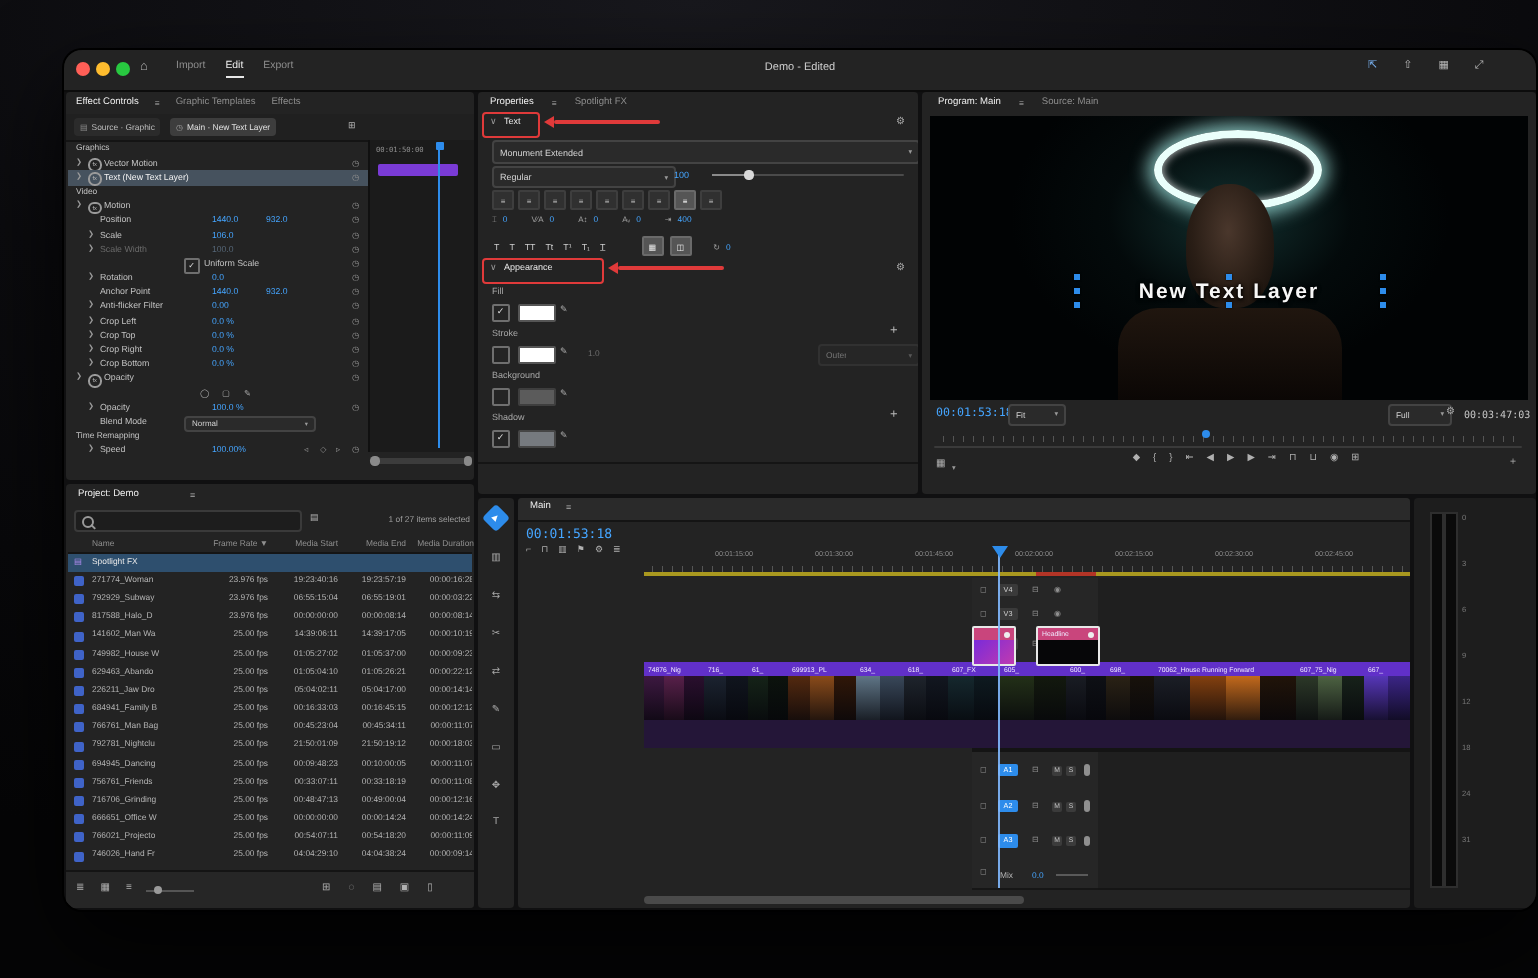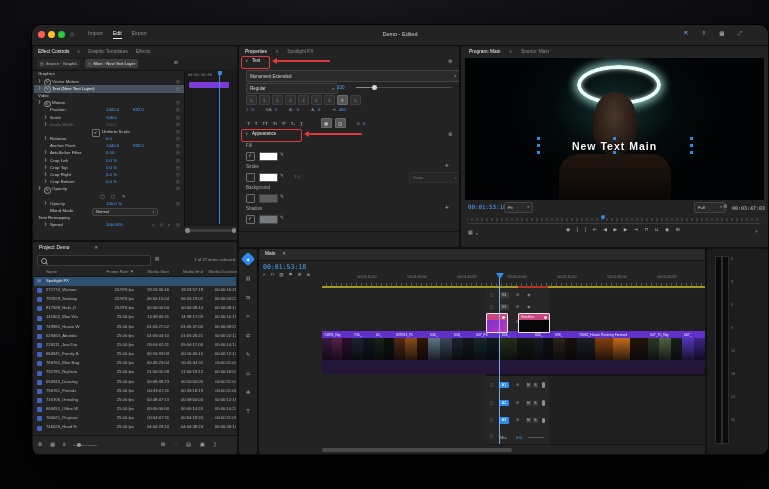--- a/index.html
+++ b/index.html
@@ -552,21 +552,21 @@
           <span class="t5" style="color: rgb(239, 239, 239); font-size: 4.8px;">Program: Main</span>
           <span class="ico" style="font-size: 4.2px;">≡</span>
           <span class="t5" style="color: rgb(141, 141, 141); font-size: 4.8px;">Source: Main</span>
         </div>
 
     <div class="abs" style="left:4px;top:12px;width:299px;height:142px;background:#010304;overflow:hidden">
       <div class="abs" style="left:40px;top:-30px;width:220px;height:160px;background:radial-gradient(closest-side,rgba(55,140,135,.33),rgba(20,60,60,.12) 55%,transparent);border-radius:50%"></div>
       <div class="abs" style="left:112px;top:7px;width:76px;height:32px;border:4.5px solid #eafffb;border-radius:50%;box-shadow:0 0 9px 3px rgba(170,240,235,.75), inset 0 0 5px rgba(255,255,255,.8)"></div>
       <div class="abs" style="left:128px;top:34px;width:44px;height:62px;border-radius:48% 48% 42% 42%;background:radial-gradient(ellipse at 48% 38%, #4a372c 0%, #2a1e16 55%, #140e0a 100%)"></div>
       <div class="abs" style="left:94px;top:96px;width:112px;height:46px;border-radius:20px 20px 0 0;background:linear-gradient(#20160f,#0b0705)"></div>
-      <span class="abs" style="left:0;top:82px;width:299px;text-align:center;font-size:10.5px;font-weight:700;letter-spacing:1px;color:#f7f7f7;text-shadow:0 0 2px #000,0 1px 2px #000">New Text Main</span>
+      <span class="abs" style="left:0;top:82px;width:299px;text-align:center;font-size:10.5px;font-weight:700;letter-spacing:1px;color:#f7f7f7;text-shadow:0 0 2px #000,0 1px 2px #000">New Text Layer</span>
       <div id="handles" class="abs" style="left:72px;top:79px;width:156px;height:17px">
             <div class="handle" style="left: 0px; top: 0px;"></div>
             <div class="handle" style="left: 76px; top: 0px;"></div>
             <div class="handle" style="left: 153px; top: 0px;"></div>
             <div class="handle" style="left: 0px; top: 14px;"></div>
             <div class="handle" style="left: 76px; top: 14px;"></div>
             <div class="handle" style="left: 153px; top: 14px;"></div>
             <div class="handle" style="left: 0px; top: 7px;"></div>
             <div class="handle" style="left: 153px; top: 7px;"></div>
           </div>

